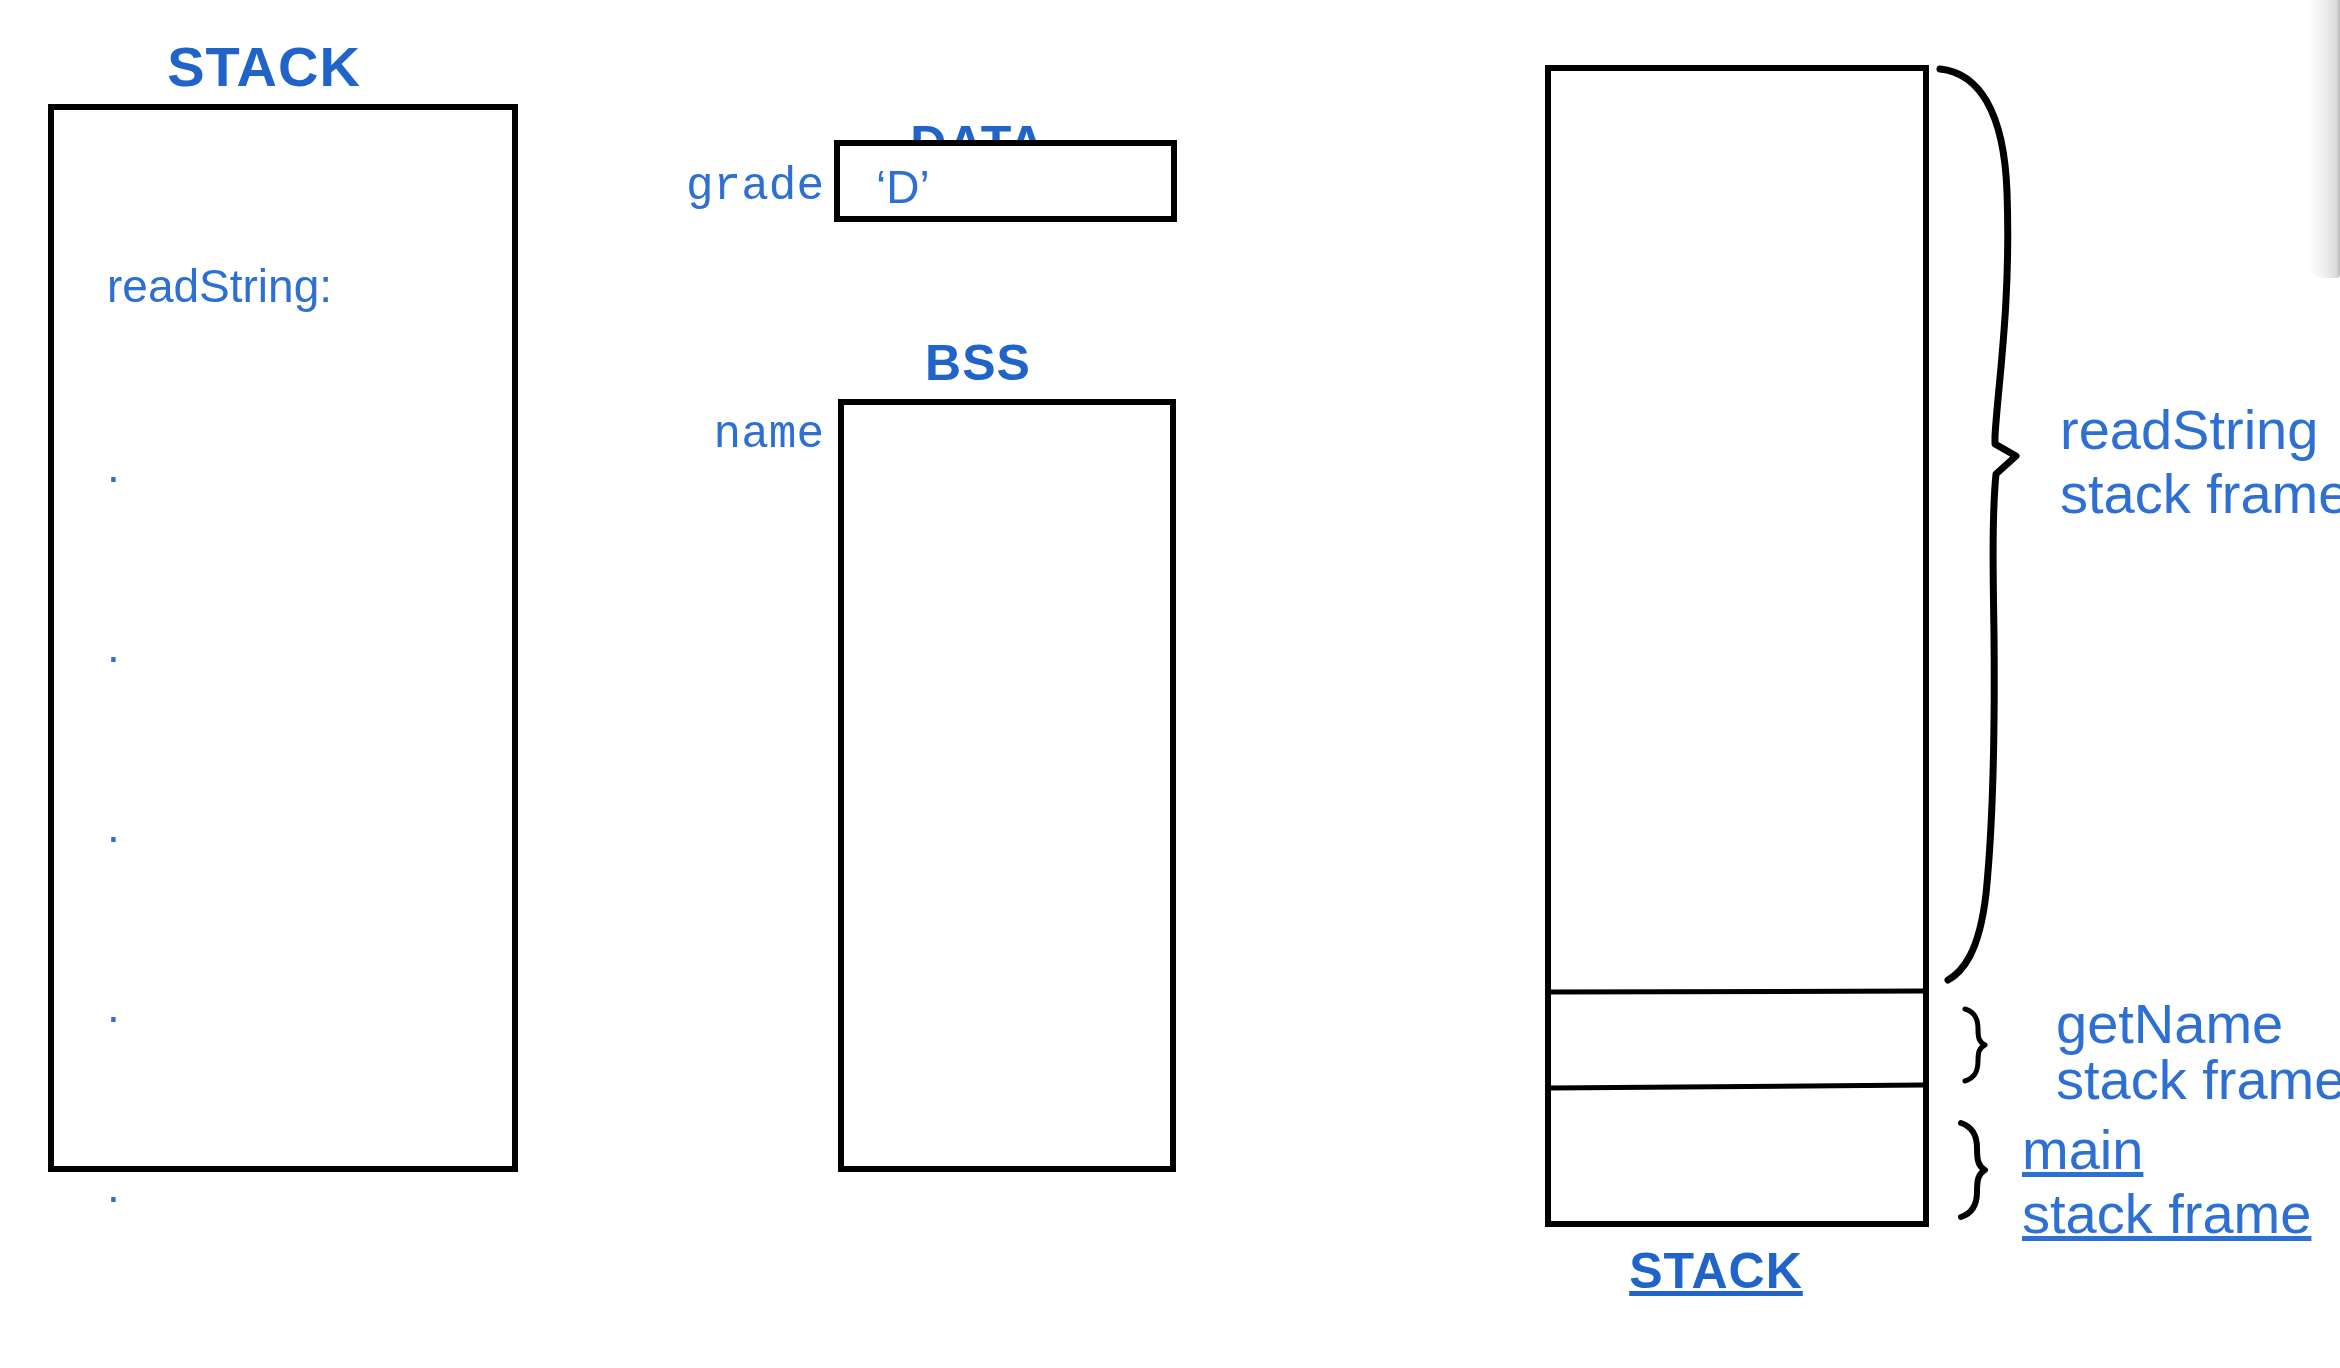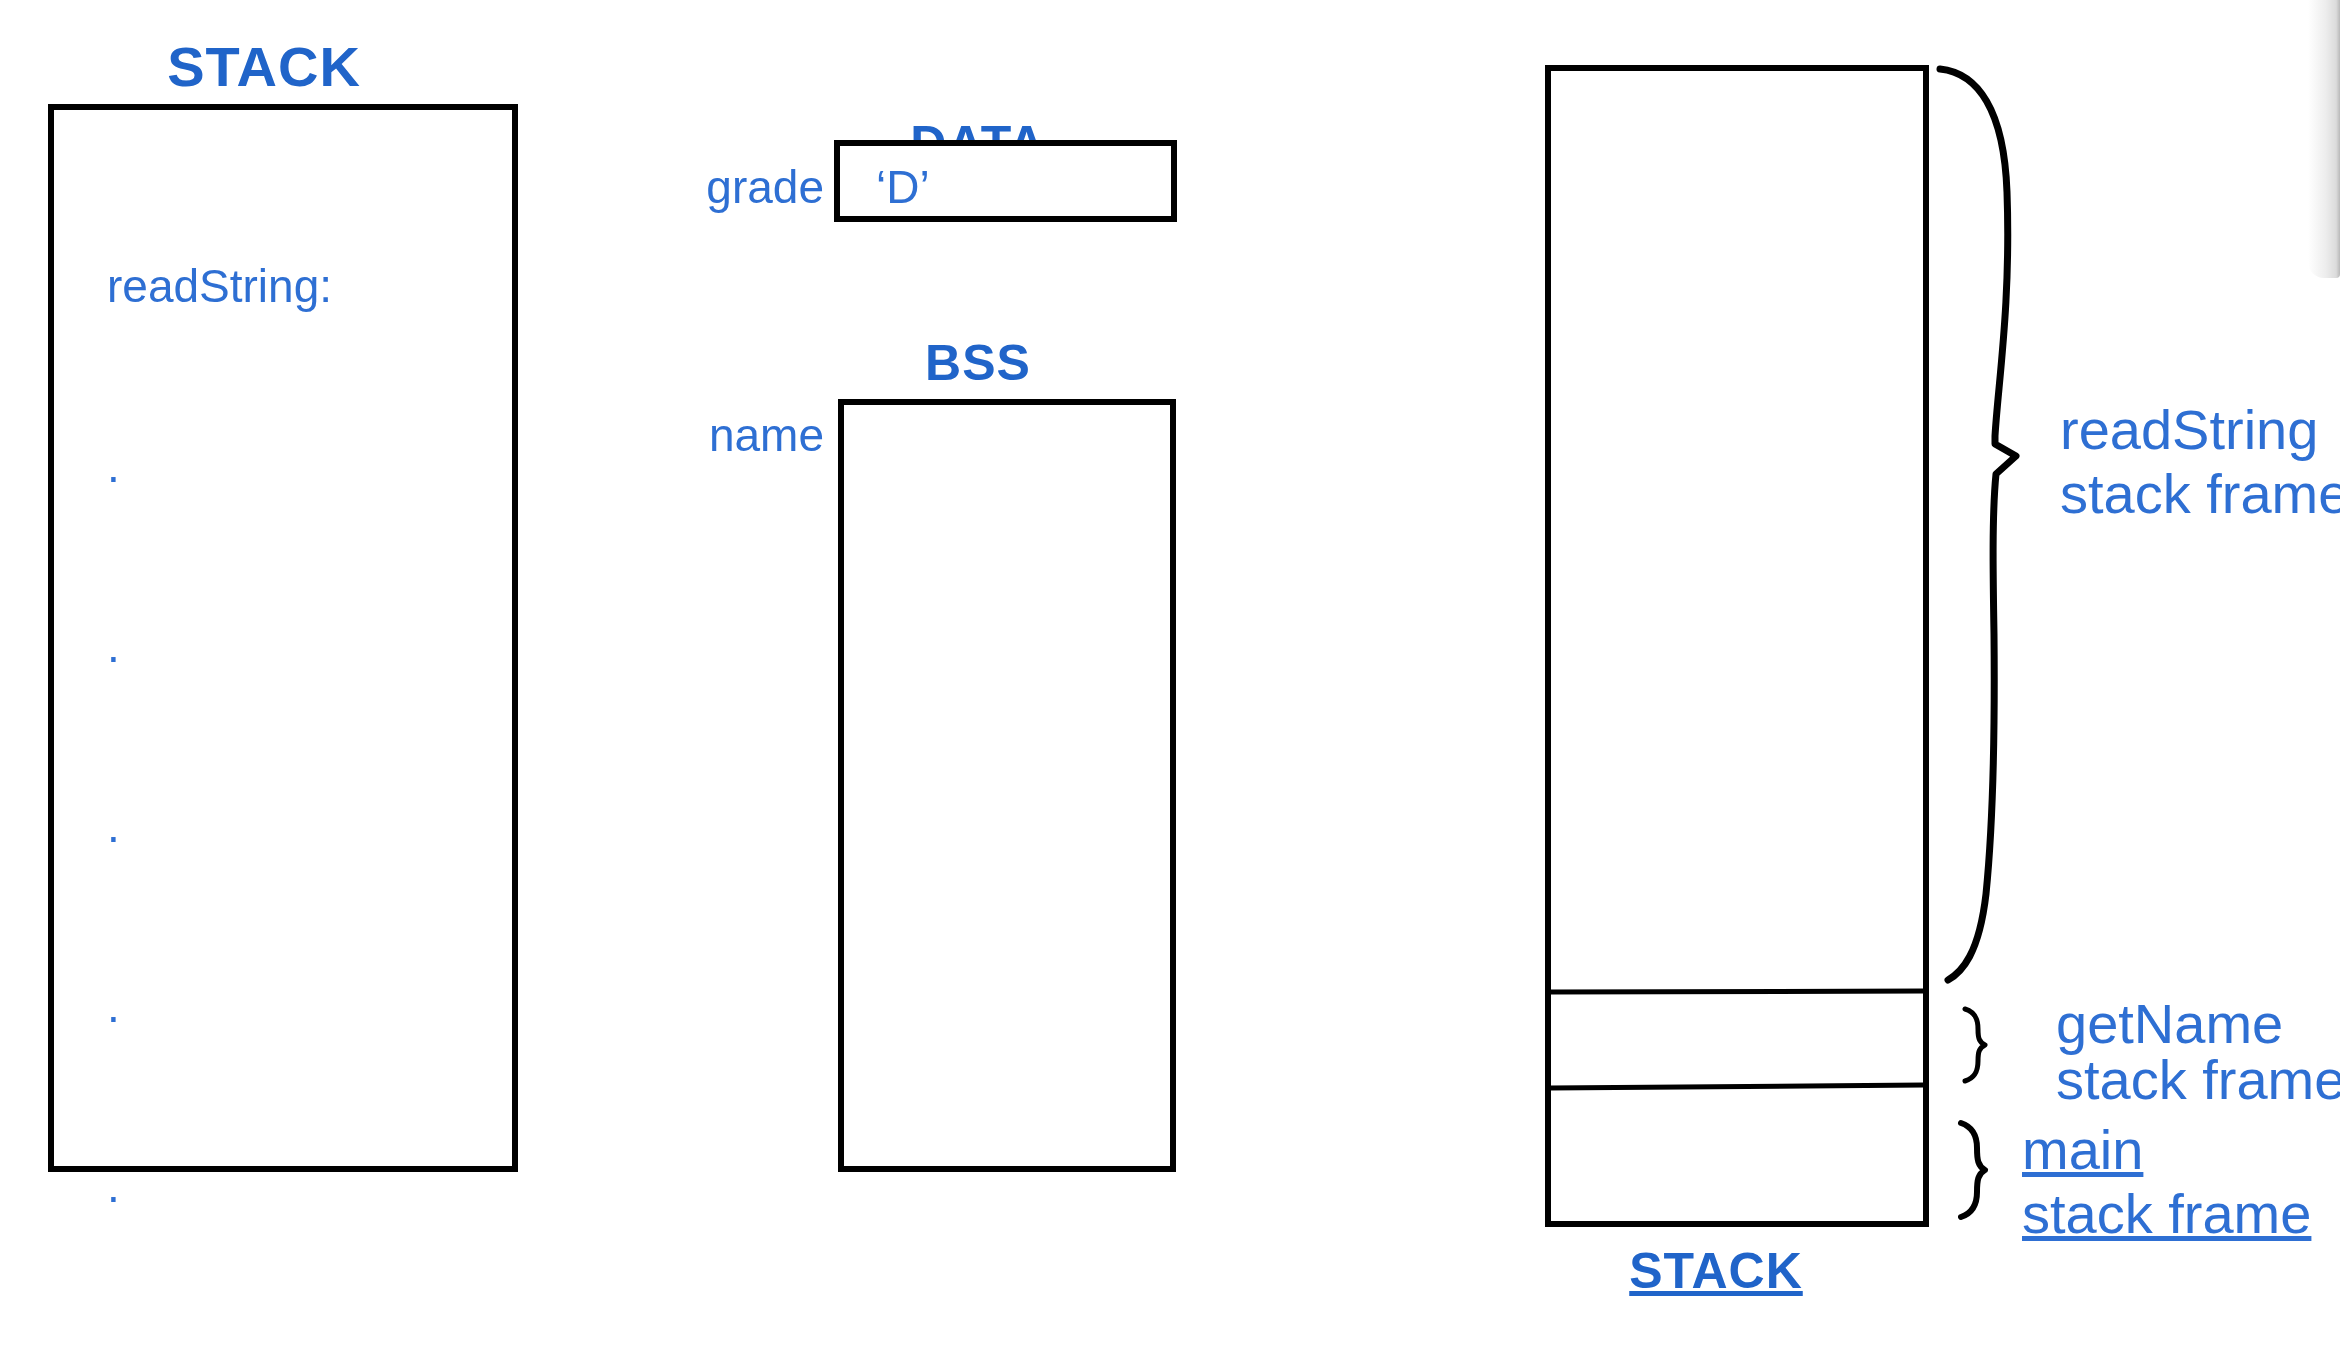--- a/index.html
+++ b/index.html
@@ -36,20 +36,21 @@
     white-space: pre;
   }
   .var-label {
     position: absolute;
     width: 210px;
     text-align: right;
     font-size: 46px;
     line-height: 54px;
     color: #2e6fd3;
     white-space: nowrap;
+    font-family: Liberation Mono, monospace;
   }
   .cell-value {
     position: absolute;
     left: 36px;
     top: 14px;
     font-size: 46px;
     color: #2e6fd3;
     white-space: nowrap;
   }
   .divider {

